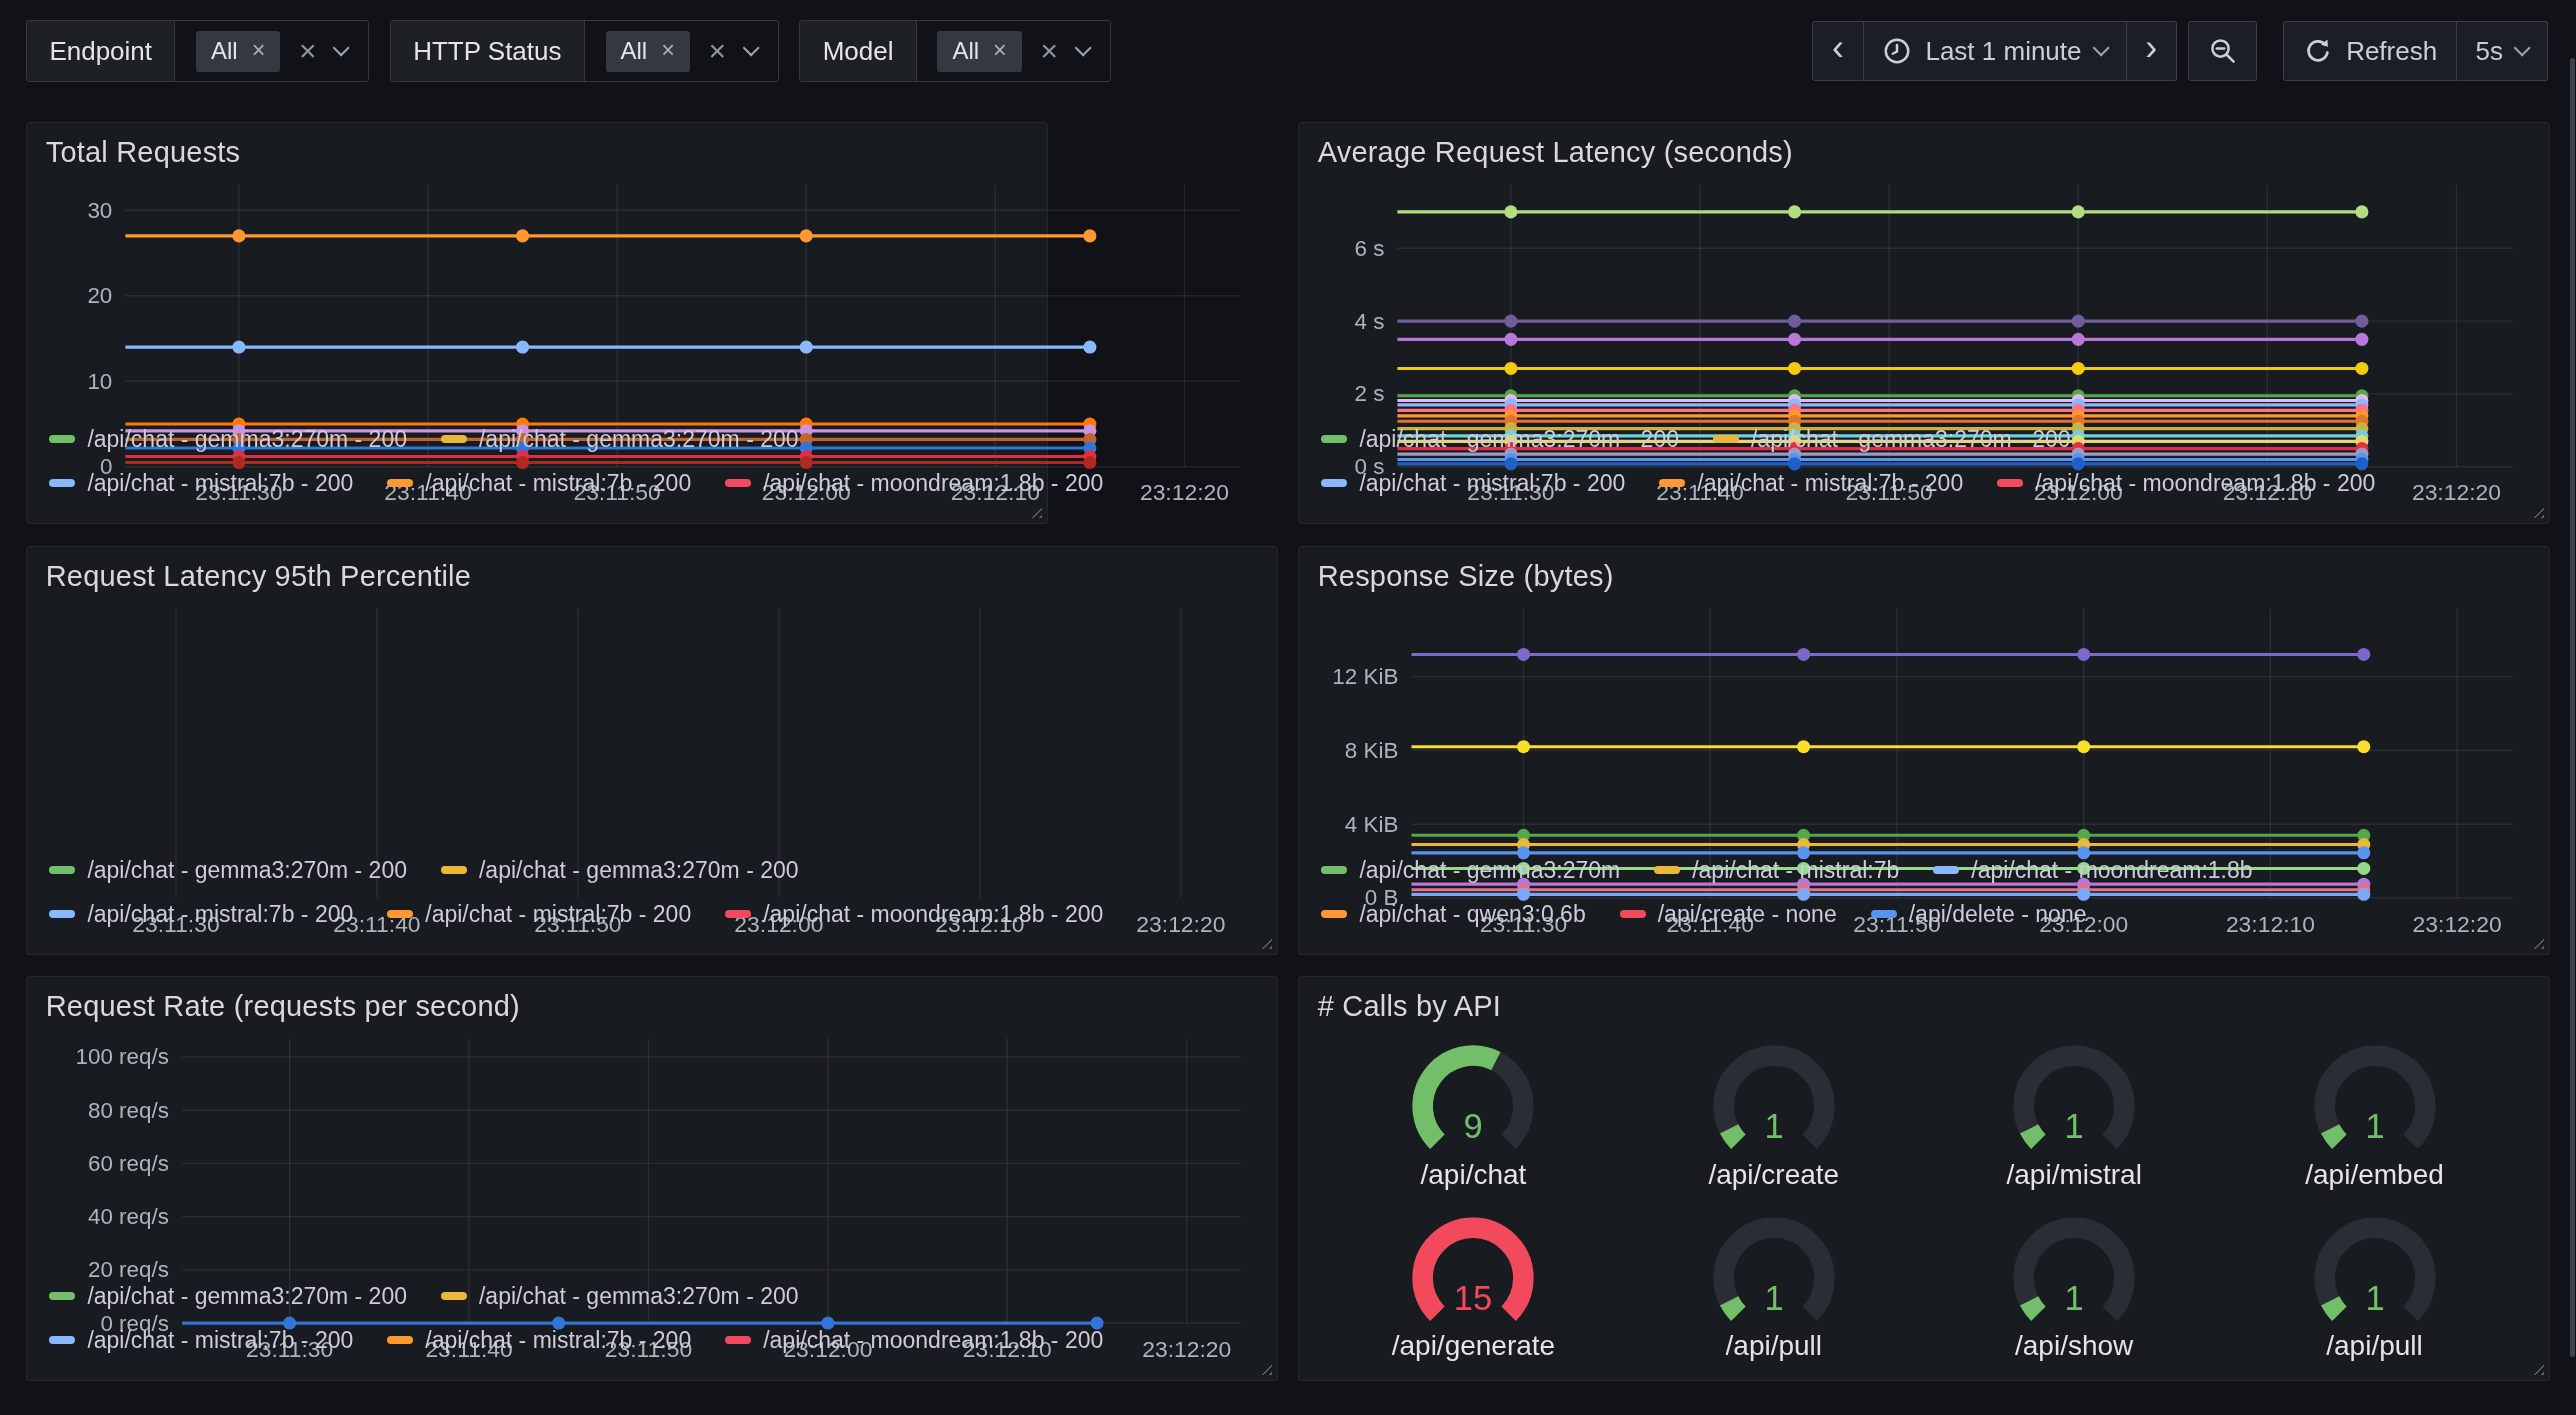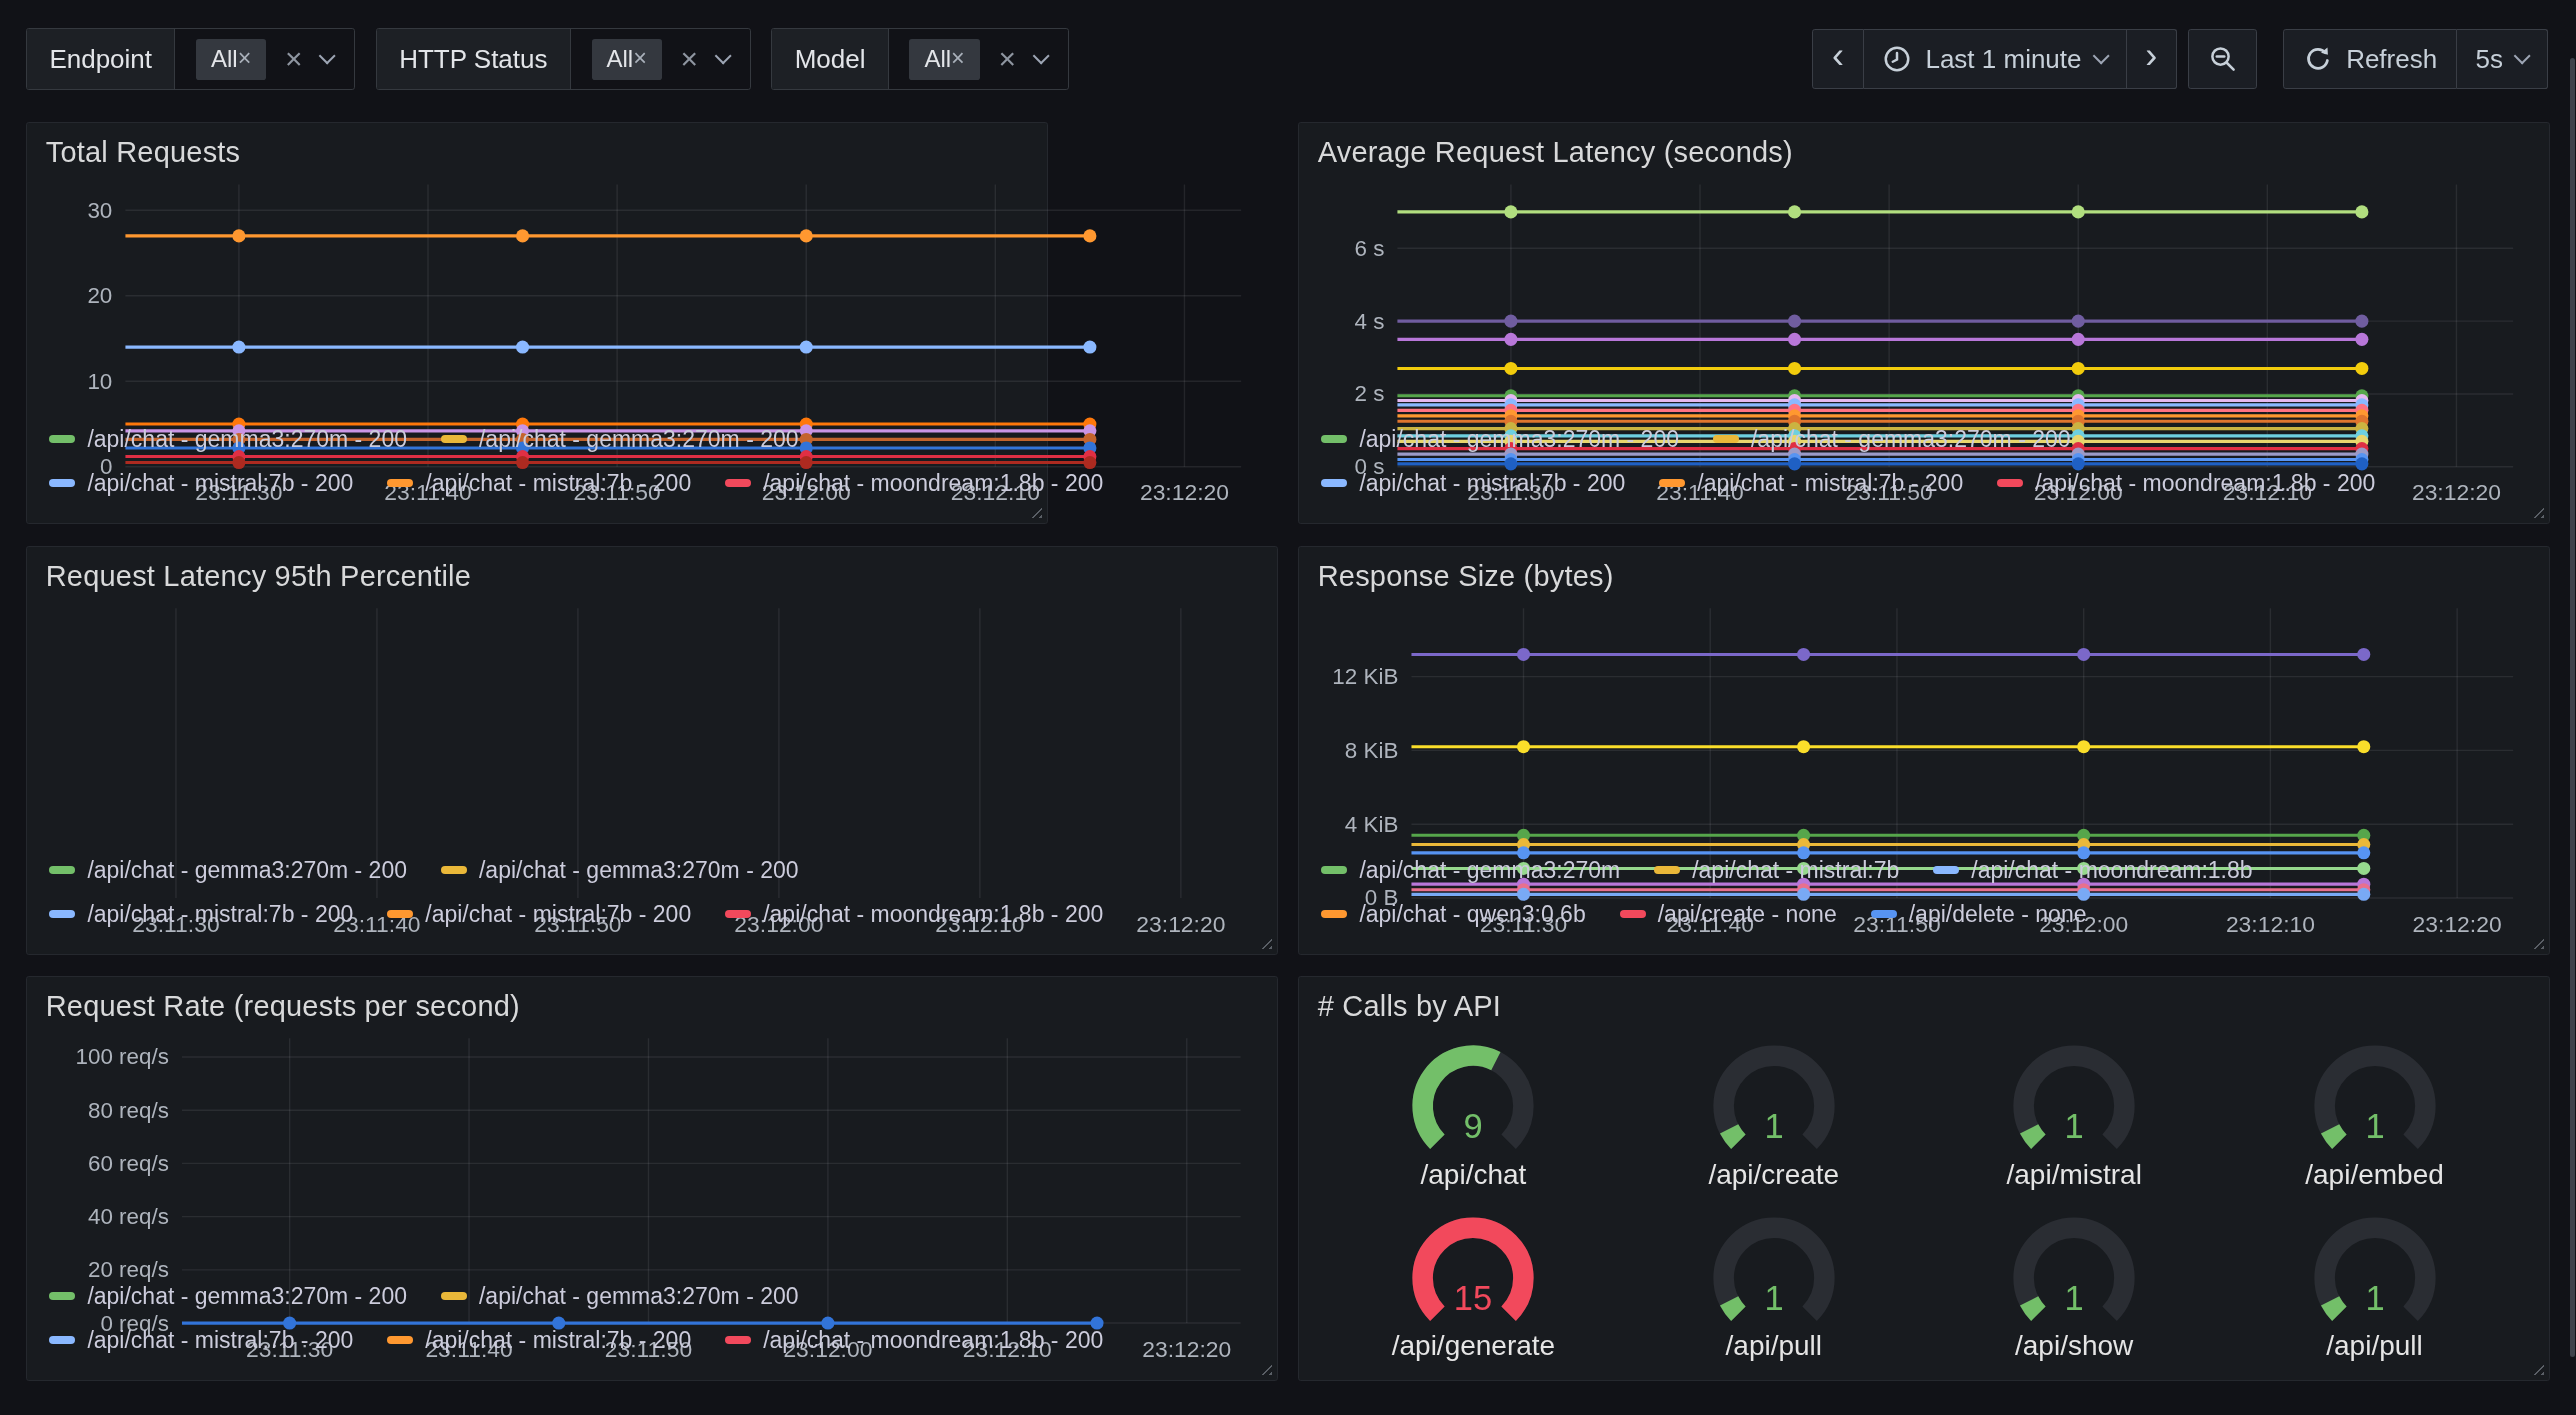--- a/index.html
+++ b/index.html
@@ -2,26 +2,26 @@
 <html style="font-size:15px"><head>
 <meta charset="utf-8">
 <style>
   html,body{margin:0;padding:0;}
   body{
     width:2576px;height:1415px;position:relative;overflow:hidden;
     background:#111217;color:#D8D9DA;
     font-family:"Liberation Sans","DejaVu Sans",sans-serif;
   }
   
-  .topbar{position:absolute;left:26px;top:28px;right:28px;height:62px;display:flex;align-items:center;justify-content:center;}
+  .topbar{position:absolute;left:26px;top:20px;right:28px;height:62px;display:flex;align-items:center;justify-content:center;}
   .filters{display:flex;gap:20.6px;}
   .filter-group{display:flex;align-items:stretch;height:60px;border:0.9px solid #35393F;border-radius:2.8px;overflow:hidden;background:#111217;}
   .filter-label{display:flex;align-items:center;padding:0 22.4px;background:#1D2025;font-size:26px;color:#E3E5E9;border-right:0.9px solid #35393F;}
   .filter-value{display:flex;align-items:center;gap:18.7px;padding:0 20.6px;}
-  .chip{display:inline-flex;align-items:center;gap:0;background:#34383F;border-radius:2.8px;padding:6.5px 15px;font-size:24px;color:#E3E5E9;cursor:pointer;}
+  .chip{display:inline-flex;align-items:center;gap:14px;background:#34383F;border-radius:2.8px;padding:6.5px 15px;font-size:24px;color:#E3E5E9;cursor:pointer;}
   .chip .x{color:#A9B0BA;font-size:23.4px;line-height:1;}
   .clear-x{color:#8E95A0;font-size:30px;line-height:1;cursor:pointer;}
   .chev{display:inline-block;width:10.3px;height:10.3px;border-right:2.8px solid #9DA5B4;border-bottom:2.8px solid #9DA5B4;transform:rotate(45deg);margin-top:-5.6px;}
   .time-controls{margin-left:auto;display:flex;align-items:center;}
   button.tb{height:60px;display:inline-flex;align-items:center;gap:13px;background:#1B1E24;border:0.9px solid #3A3E46;color:#C7D0D9;font-size:26px;padding:0 18.7px;cursor:pointer;font-family:inherit;border-radius:0;}
   button.tb.first{border-radius:2.8px 0 0 2.8px;}
   button.tb.last{border-radius:0 2.8px 2.8px 0;}
   button.tb.alone{border-radius:2.8px;}
   button.tb + button.tb{border-left:none;}
   .tc-gap{width:11.2px;}

